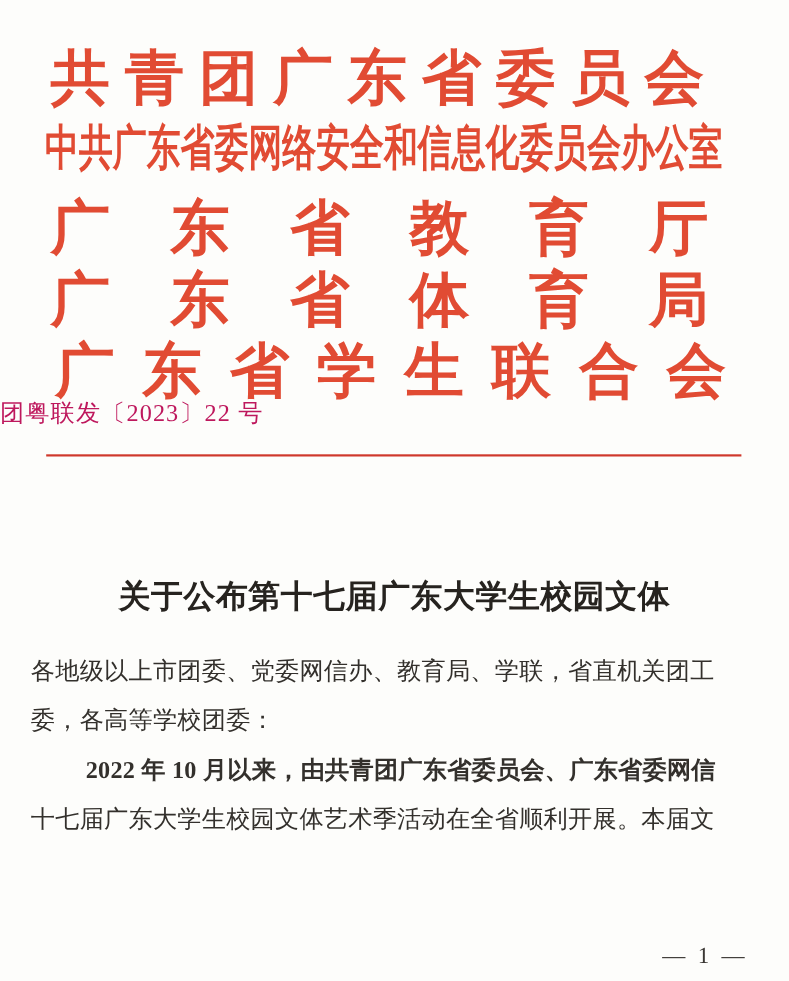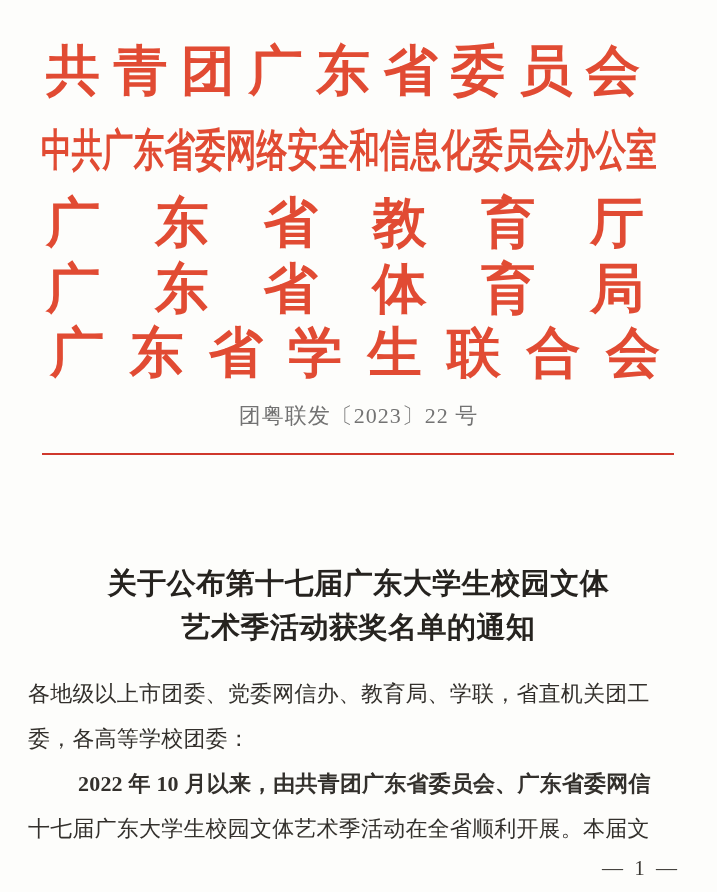--- a/index.html
+++ b/index.html
@@ -16,38 +16,36 @@
   
   .letterhead { padding-top:42px; }
   .org-line {
     color:#e14b33;
     font-weight:bold;
     display:flex;
     justify-content:space-between;
     white-space:nowrap;
   }
   .org-1 { margin-left:46px; width:594px; font-size:54px; line-height:58px; }
-  .org-2-wrap { margin-top:28px; height:46px; display:flex; justify-content:center;align-items:flex-end; }
+  .org-2-wrap { margin-top:12px; height:46px; display:flex; justify-content:center;align-items:flex-end; }
   .org-2 {
     color:#e14b33; font-weight:bold;
     font-size:44px; line-height:46px;
     white-space:nowrap;
     transform:translateX(-10px) scaleX(0.70);
     transform-origin:50% 50%;
   }
   .org-3 { margin-top:22px; margin-left:46px; width:598px; font-size:54px; line-height:54px; }
   .org-4 { margin-top:12px; margin-left:46px; width:598px; font-size:54px; line-height:54px; }
   .org-5 { margin-top:10px; margin-left:50px; width:610px; font-size:54px; line-height:54px; }
 
   .doc-number {
-    margin-top:24px;
-    text-align:center;
     font-size:22px; line-height:24px;
     letter-spacing:1px;
-    color:#737373;
+    color:#be185d;
   }
 
   .red-rule {
     margin-top:25px;
     margin-left:42px;
     width:632px; height:2px;
     background:#cf382c;
   }
 
   
@@ -134,21 +132,20 @@
       </div>
 
     <div class="doc-number">团粤联发〔2023〕22 号</div>
 
     <div class="red-rule"></div>
   </header>
 
   <main>
     <h1 class="title">
       <span class="title-line">关于公布第十七届广东大学生校园文体</span>
-      <span class="title-line">艺术季活动获奖名单的通知</span>
     </h1>
 
     <section class="body-text">
       <p class="body-line">各地级以上市团委、党委网信办、教育局、学联，省直机关团工</p>
       <p class="body-line">委，各高等学校团委：</p>
       <p class="body-line indent">2022 年 10 月以来，由共青团广东省委员会、广东省委网信</p>
       <p class="body-line">十七届广东大学生校园文体艺术季活动在全省顺利开展。本届文</p>
     </section>
   </main>
 

